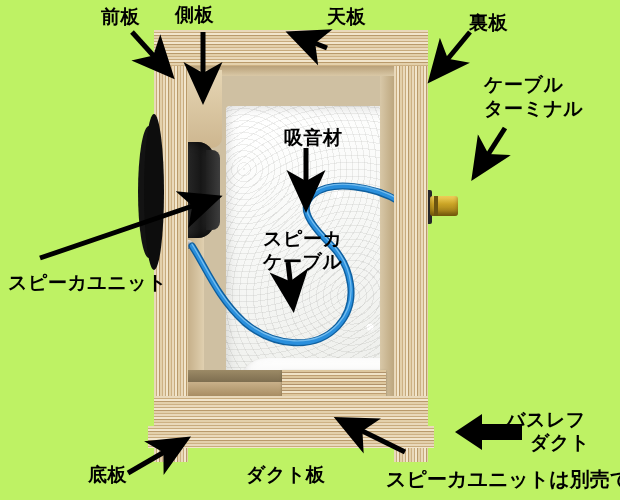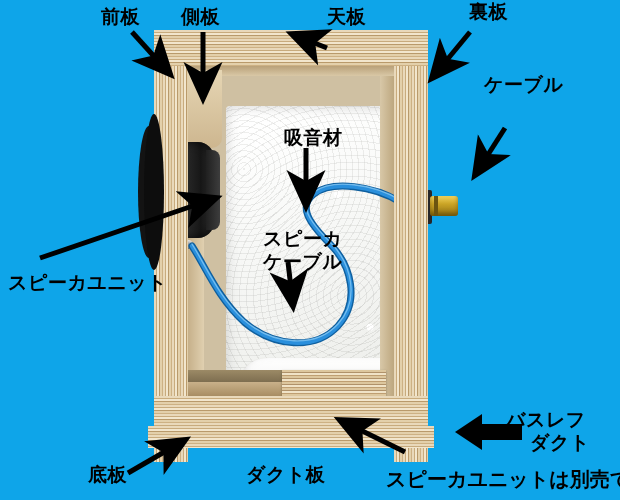--- a/index.html
+++ b/index.html
@@ -4,21 +4,21 @@
 <title>speaker-enclosure-diagram</title>
 <style>
   html,body{margin:0;padding:0;background:#ffffff;}
   body{
     font-family:"Liberation Sans","DejaVu Sans",sans-serif;
     -webkit-font-smoothing:none;
   }
   #stage{
     position:relative;
     width:620px;height:500px;
-    background:#0ea5e9;
+    background:#bef264;
     overflow:hidden;
   }
 
   
   .lbl{
     position:absolute;
     color:#000;
     font-weight:bold;
     font-size:19px;
     line-height:1.08;
@@ -285,27 +285,28 @@
 
     <line x1="405" y1="452" x2="340" y2="420" stroke="#000" stroke-width="5" marker-end="url(#ah)"></line>
 
     <g>
       <path d="M455,432 L482,414 L482,424 L522,424 L522,440 L482,440 L482,450 Z" fill="#000"></path>
     </g>
   </svg>
 
   <div class="lbl" style="left:101px;top:6px;">前板</div>
 
-  <div class="lbl" style="left:181px;top:6px;">側板</div>
+  <div class="lbl" style="left:175px;top:6px;font-family:Liberation Mono, monospace;">側板</div>
 
   <div class="lbl" style="left:327px;top:6px;">天板</div>
 
-  <div class="lbl" style="left:469px;top:1px;">裏板</div>
+  <div class="lbl" style="left:469px;top:12px;">裏板</div>
 
   <div class="lbl" style="left:484px;top:74px;">ケーブル</div>
+  <div class="lbl" style="left:484px;top:98px;">ターミナル</div>
 
   <div class="lbl" style="left:276px;top:127px;padding-left:8px;">吸音材</div>
 
   <div class="lbl" style="left:263px;top:251px;">ケーブル</div>
   <div class="lbl" style="left:263px;top:228px;">スピーカ</div>
 
   <div class="lbl" style="left:8px;top:272px;">スピーカユニット</div>
 
   <div class="lbl" style="left:506px;top:409px;">バスレフ</div>
   <div class="lbl" style="left:506px;top:432px;margin-left:24px;">ダクト</div>

